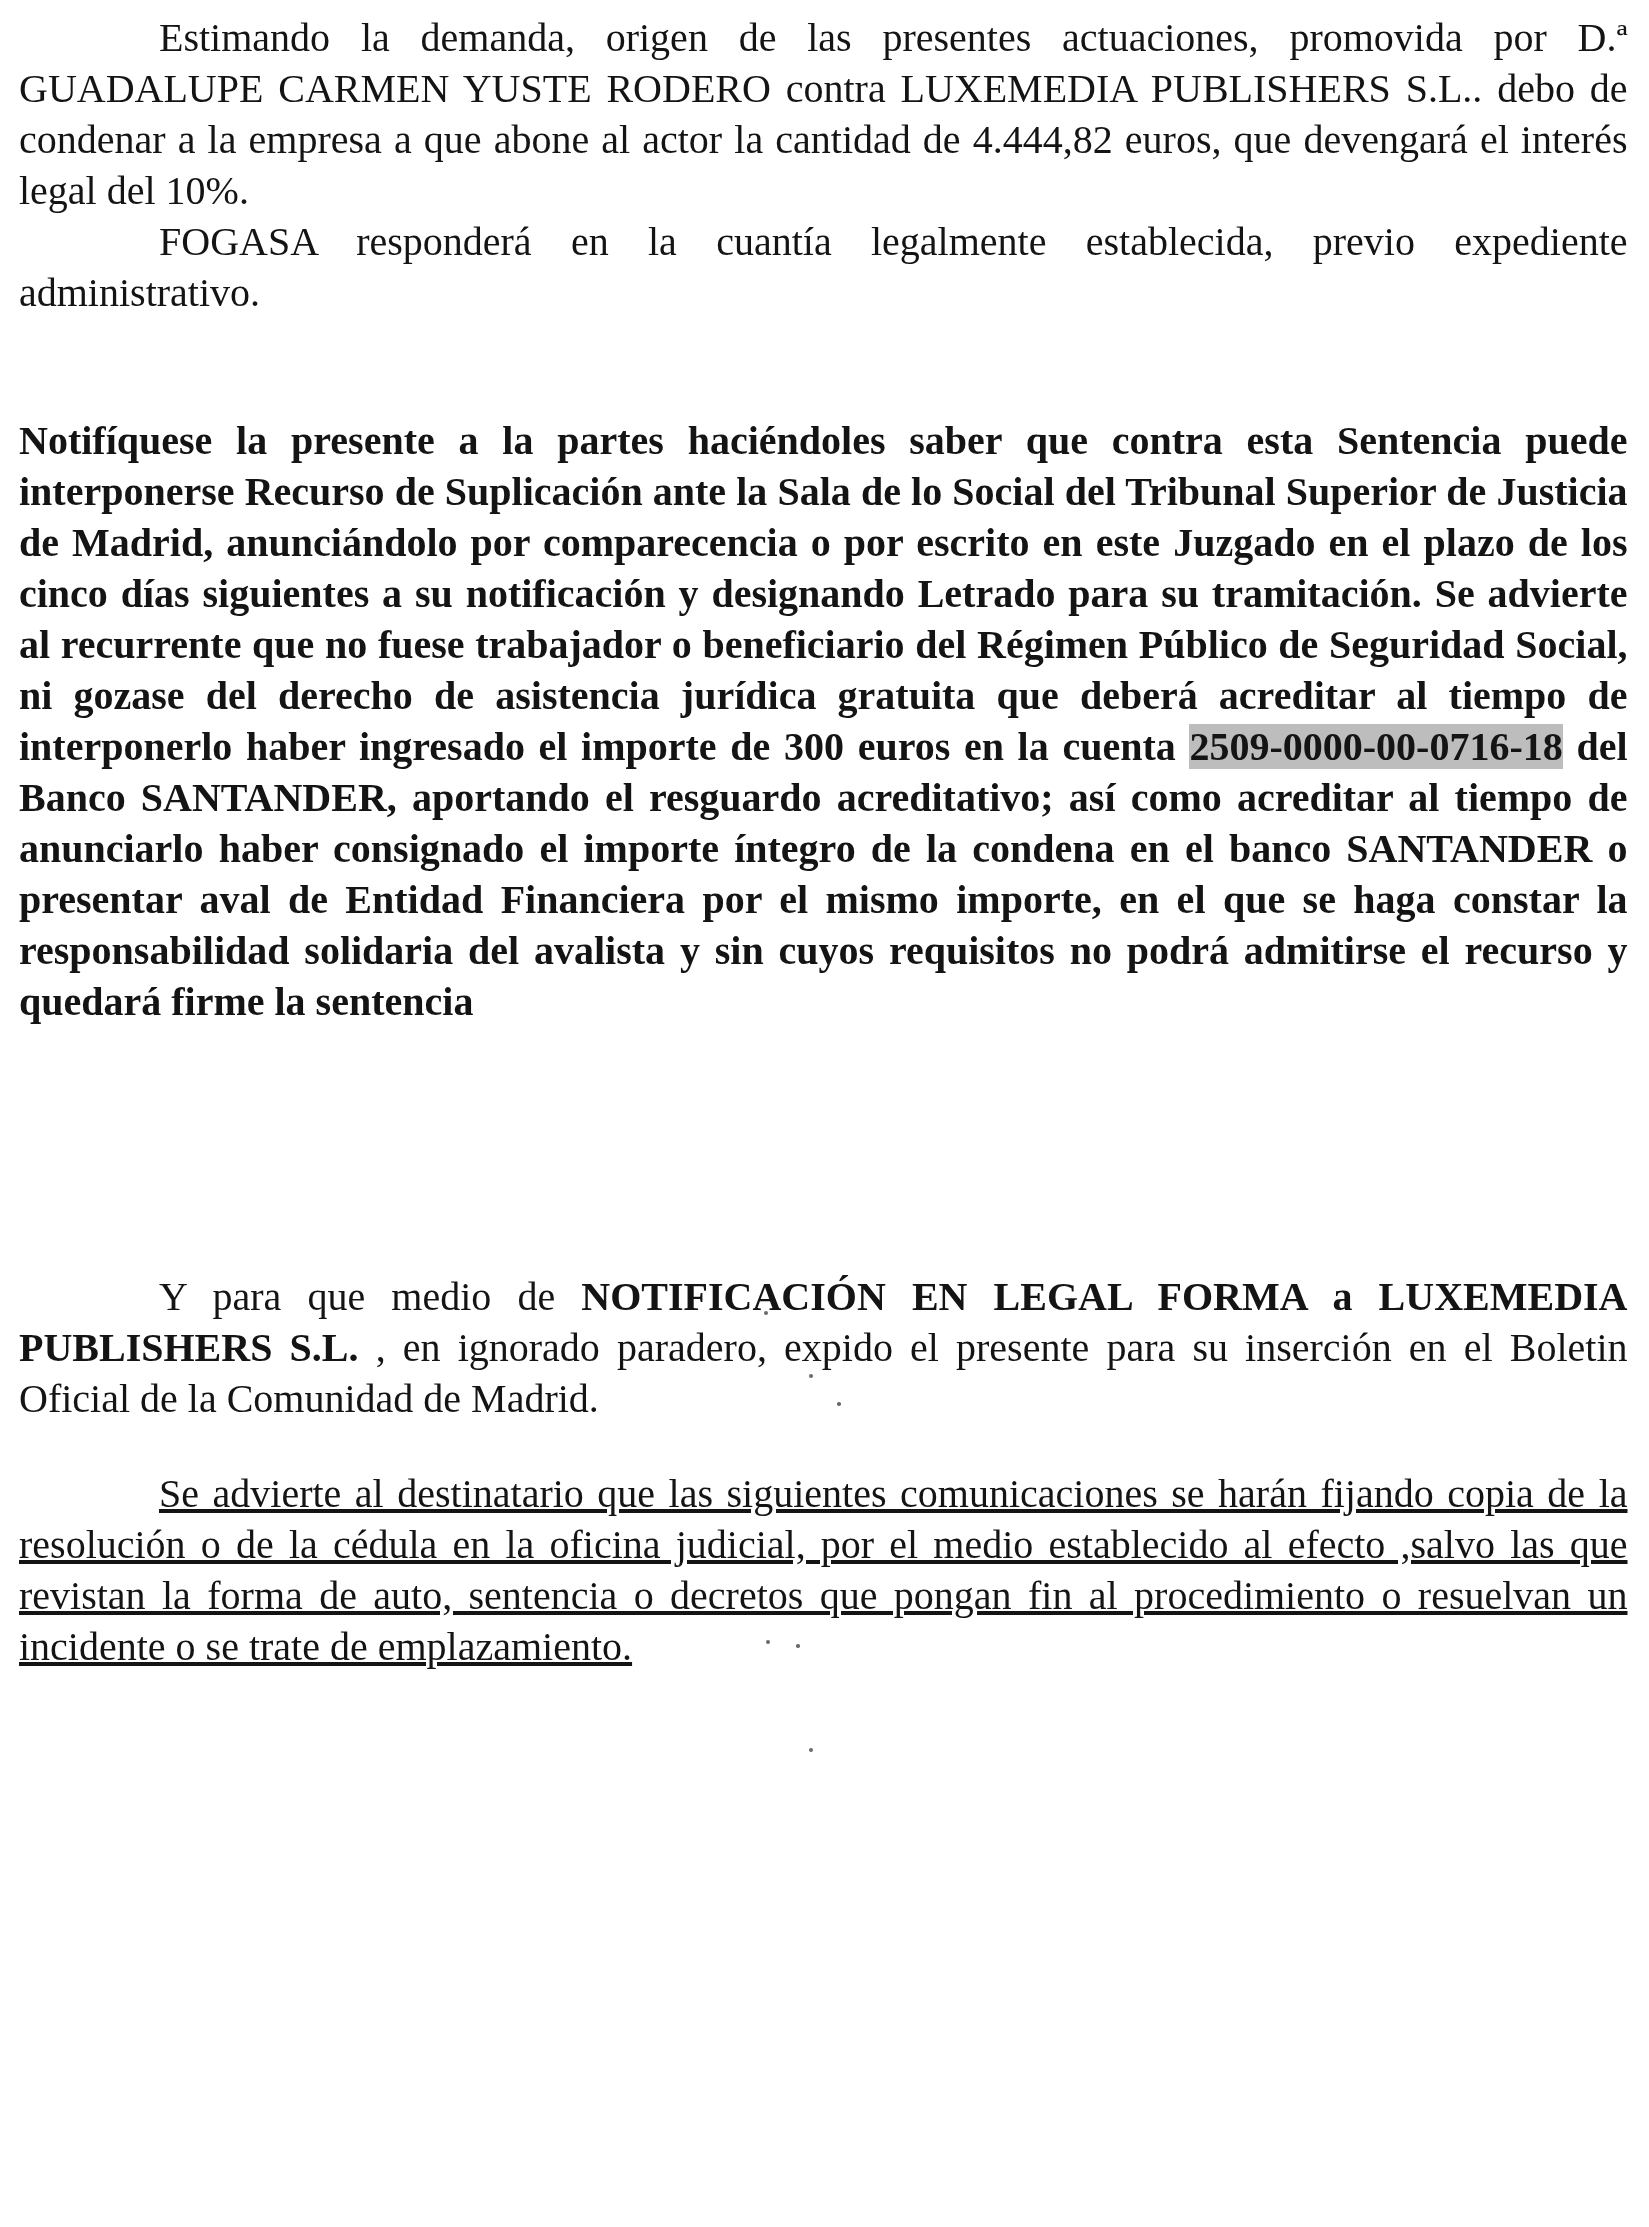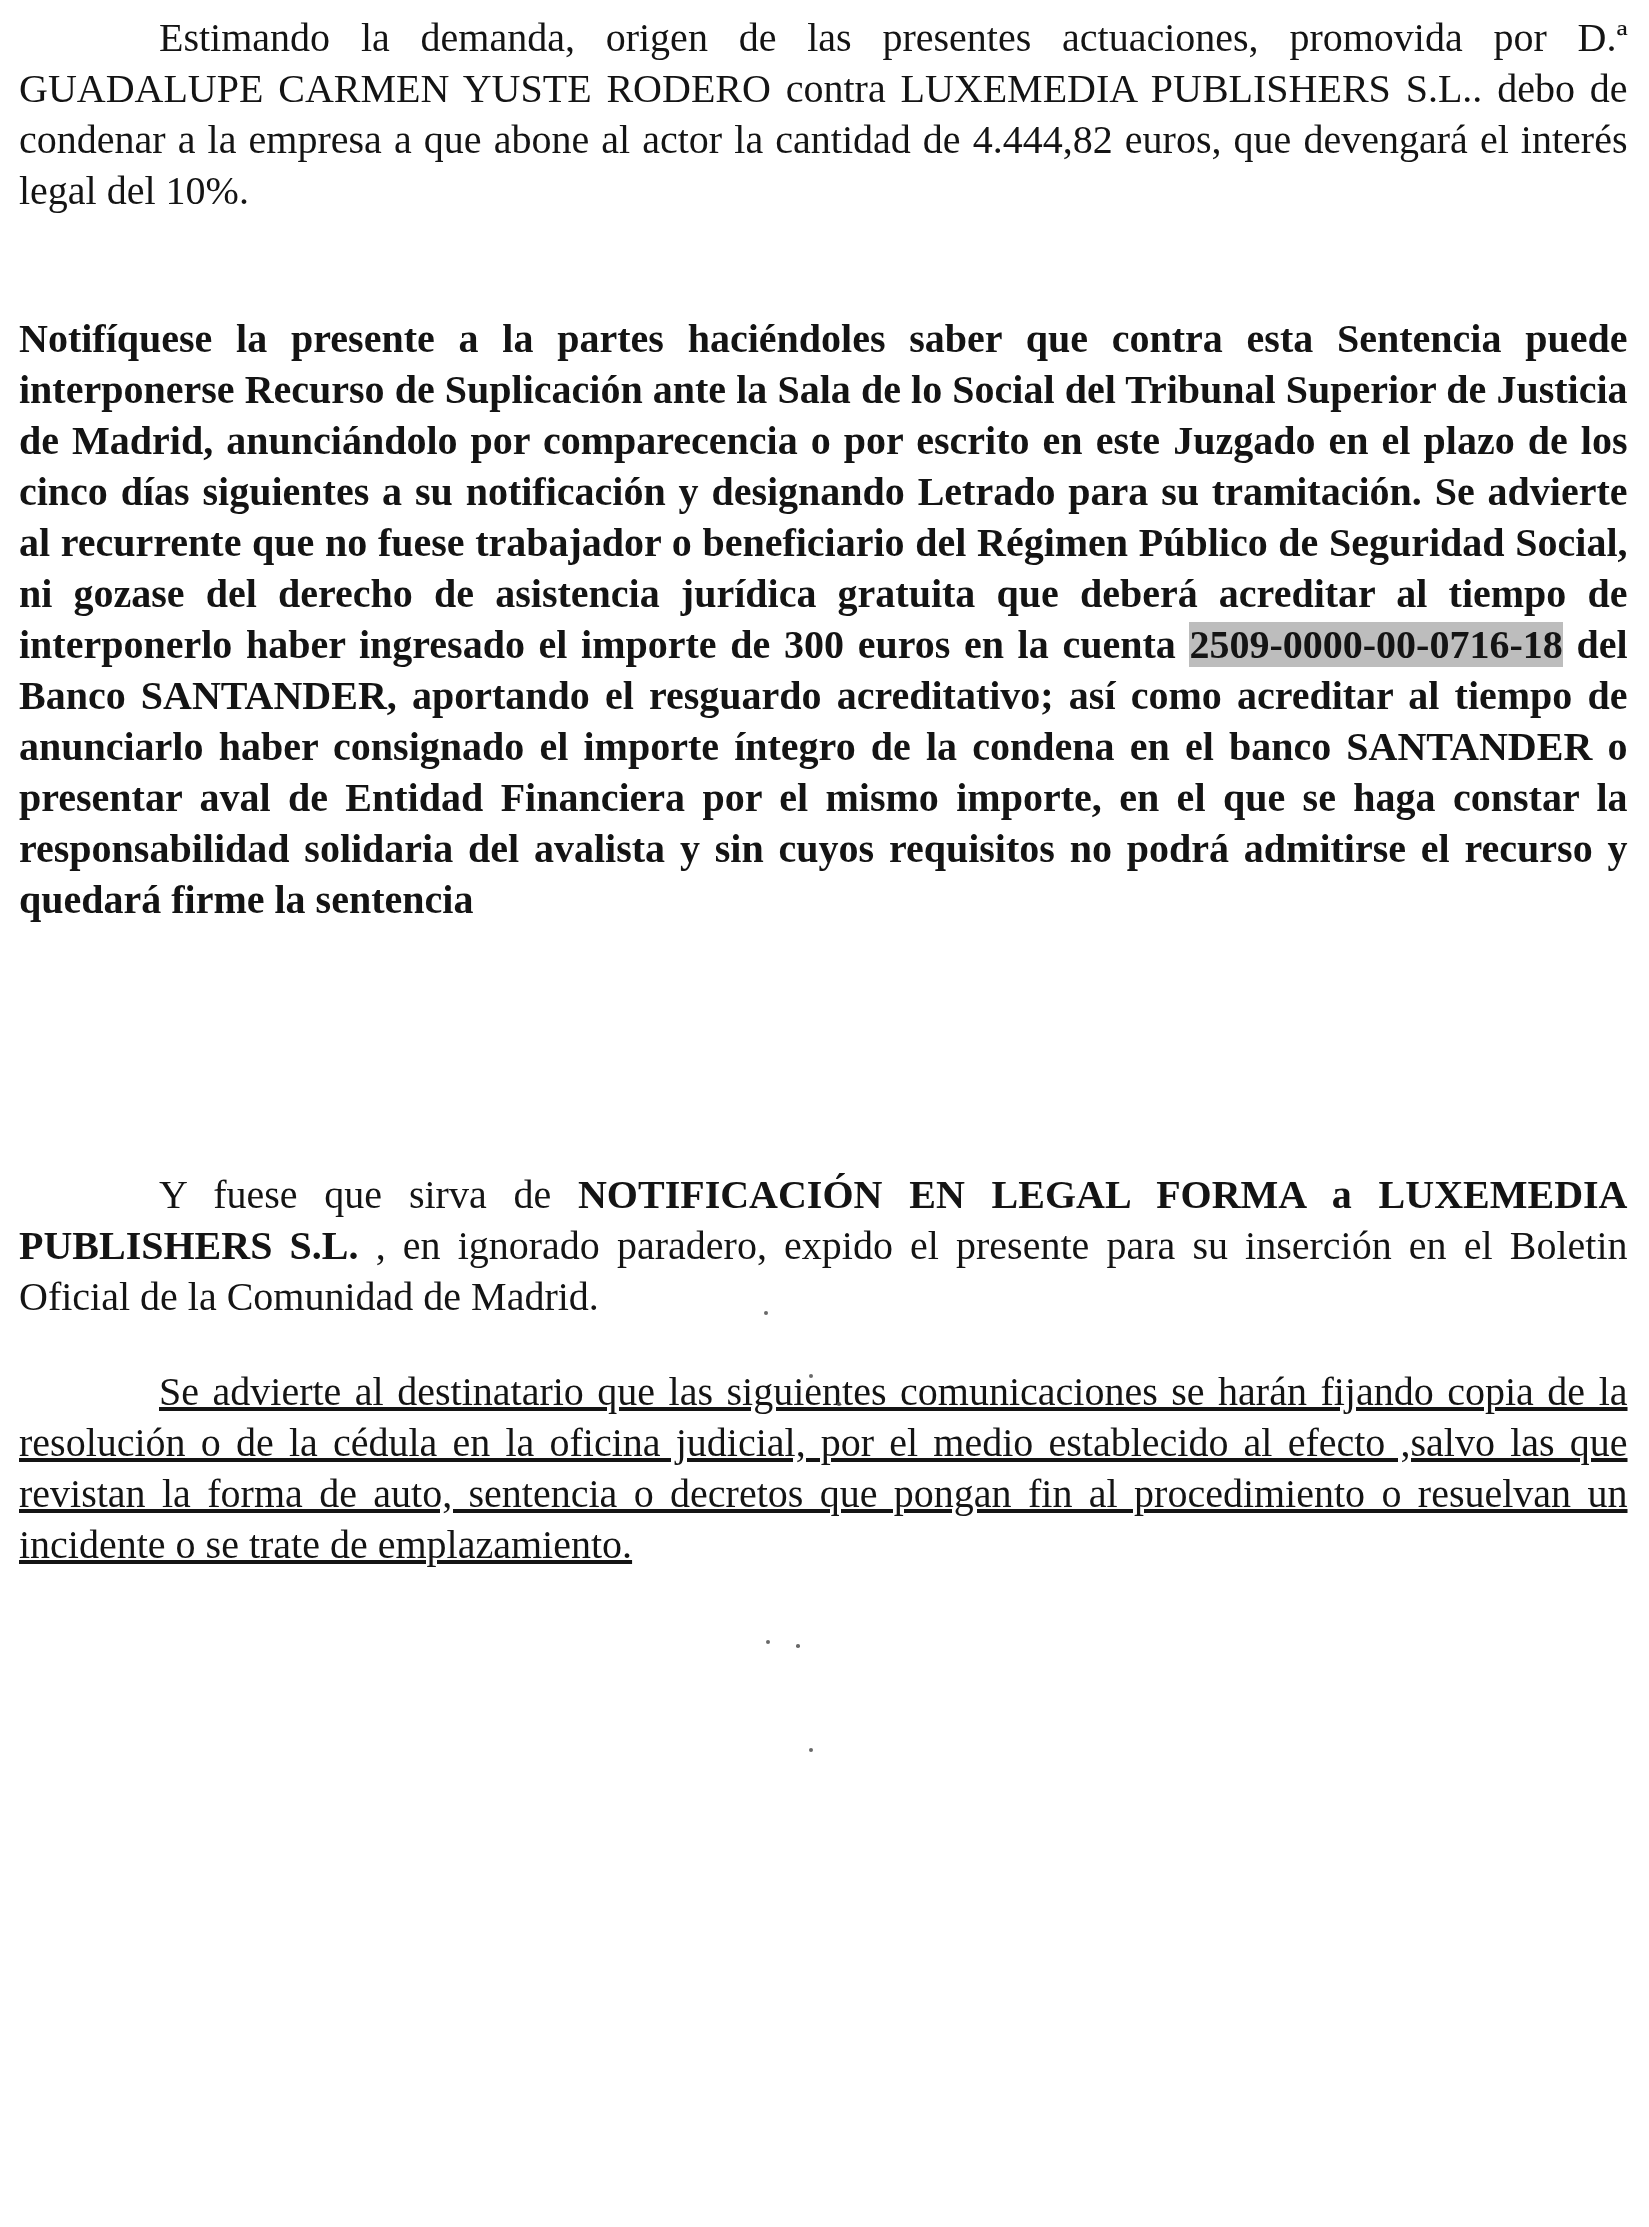--- a/index.html
+++ b/index.html
@@ -38,28 +38,29 @@
     opacity: 0.85;
   }
 </style>
 </head>
 <body>
 
 <div class="page">
 
   <p class="p indent"><span>Estimando la demanda, origen de las presentes actuaciones, promovida por D.ª GUADALUPE CARMEN YUSTE RODERO contra LUXEMEDIA PUBLISHERS S.L.. debo de condenar a la empresa a que abone al actor la cantidad de 4.444,82 euros, que devengará el interés legal del 10%.</span></p>
 
+  <p class="p indent"><span>FOGASA responderá en la cuantía legalmente establecida, previo expediente administrativo.</span></p>
 
   <p class="p gap-sm"><span>Notifíquese la presente a la partes haciéndoles saber que contra esta Sentencia puede interponerse Recurso de Suplicación ante la Sala de lo Social del Tribunal Superior de Justicia de Madrid, anunciándolo por comparecencia o por escrito en este Juzgado en el plazo de los cinco días siguientes a su notificación y designando Letrado para su tramitación. Se advierte al recurrente que no fuese trabajador o beneficiario del Régimen Público de Seguridad Social, ni gozase del derecho de asistencia jurídica gratuita que deberá acreditar al tiempo de interponerlo haber ingresado el importe de 300 euros en la cuenta</span>
     <span class="highlight">2509-0000-00-0716-18</span>
     <span>del Banco SANTANDER, aportando el resguardo acreditativo; así como acreditar al tiempo de anunciarlo haber consignado el importe íntegro de la condena en el banco SANTANDER o presentar aval de Entidad Financiera por el mismo importe, en el que se haga constar la responsabilidad solidaria del avalista y sin cuyos requisitos no podrá admitirse el recurso y quedará firme la sentencia</span></p>
 
 
 
-  <p class="p indent gap-lg"><span>Y fuese que sirva de</span>
+  <p class="p indent gap-lg"><span>Y para que medio de</span>
     <span class="bold">NOTIFICACIÓN EN LEGAL FORMA  a LUXEMEDIA PUBLISHERS S.L.</span>
     <span>, en ignorado paradero, expido el presente para su inserción en el Boletin Oficial de la Comunidad de Madrid.</span></p>
 
   <p class="p indent gap-xs"><span>Se advierte al destinatario que las siguientes comunicaciones se harán fijando copia de la resolución o de la cédula en la oficina judicial, por el medio establecido al efecto ,salvo las que revistan la forma de auto, sentencia o decretos que pongan fin al procedimiento o resuelvan un incidente o se trate de emplazamiento.</span></p>
 
   <div class="dot" style="left:764px; top:1311px; width:4.3px; height:4.3px;"></div>
   <div class="dot" style="left:809px; top:1374px; width:4.3px; height:4.3px;"></div>
   <div class="dot" style="left:837px; top:1402px; width:3.5px; height:3.5px;"></div>
   <div class="dot" style="left:766px; top:1640px; width:4.3px; height:4.3px;"></div>
   <div class="dot" style="left:796px; top:1644px; width:3.5px; height:3.5px;"></div>

